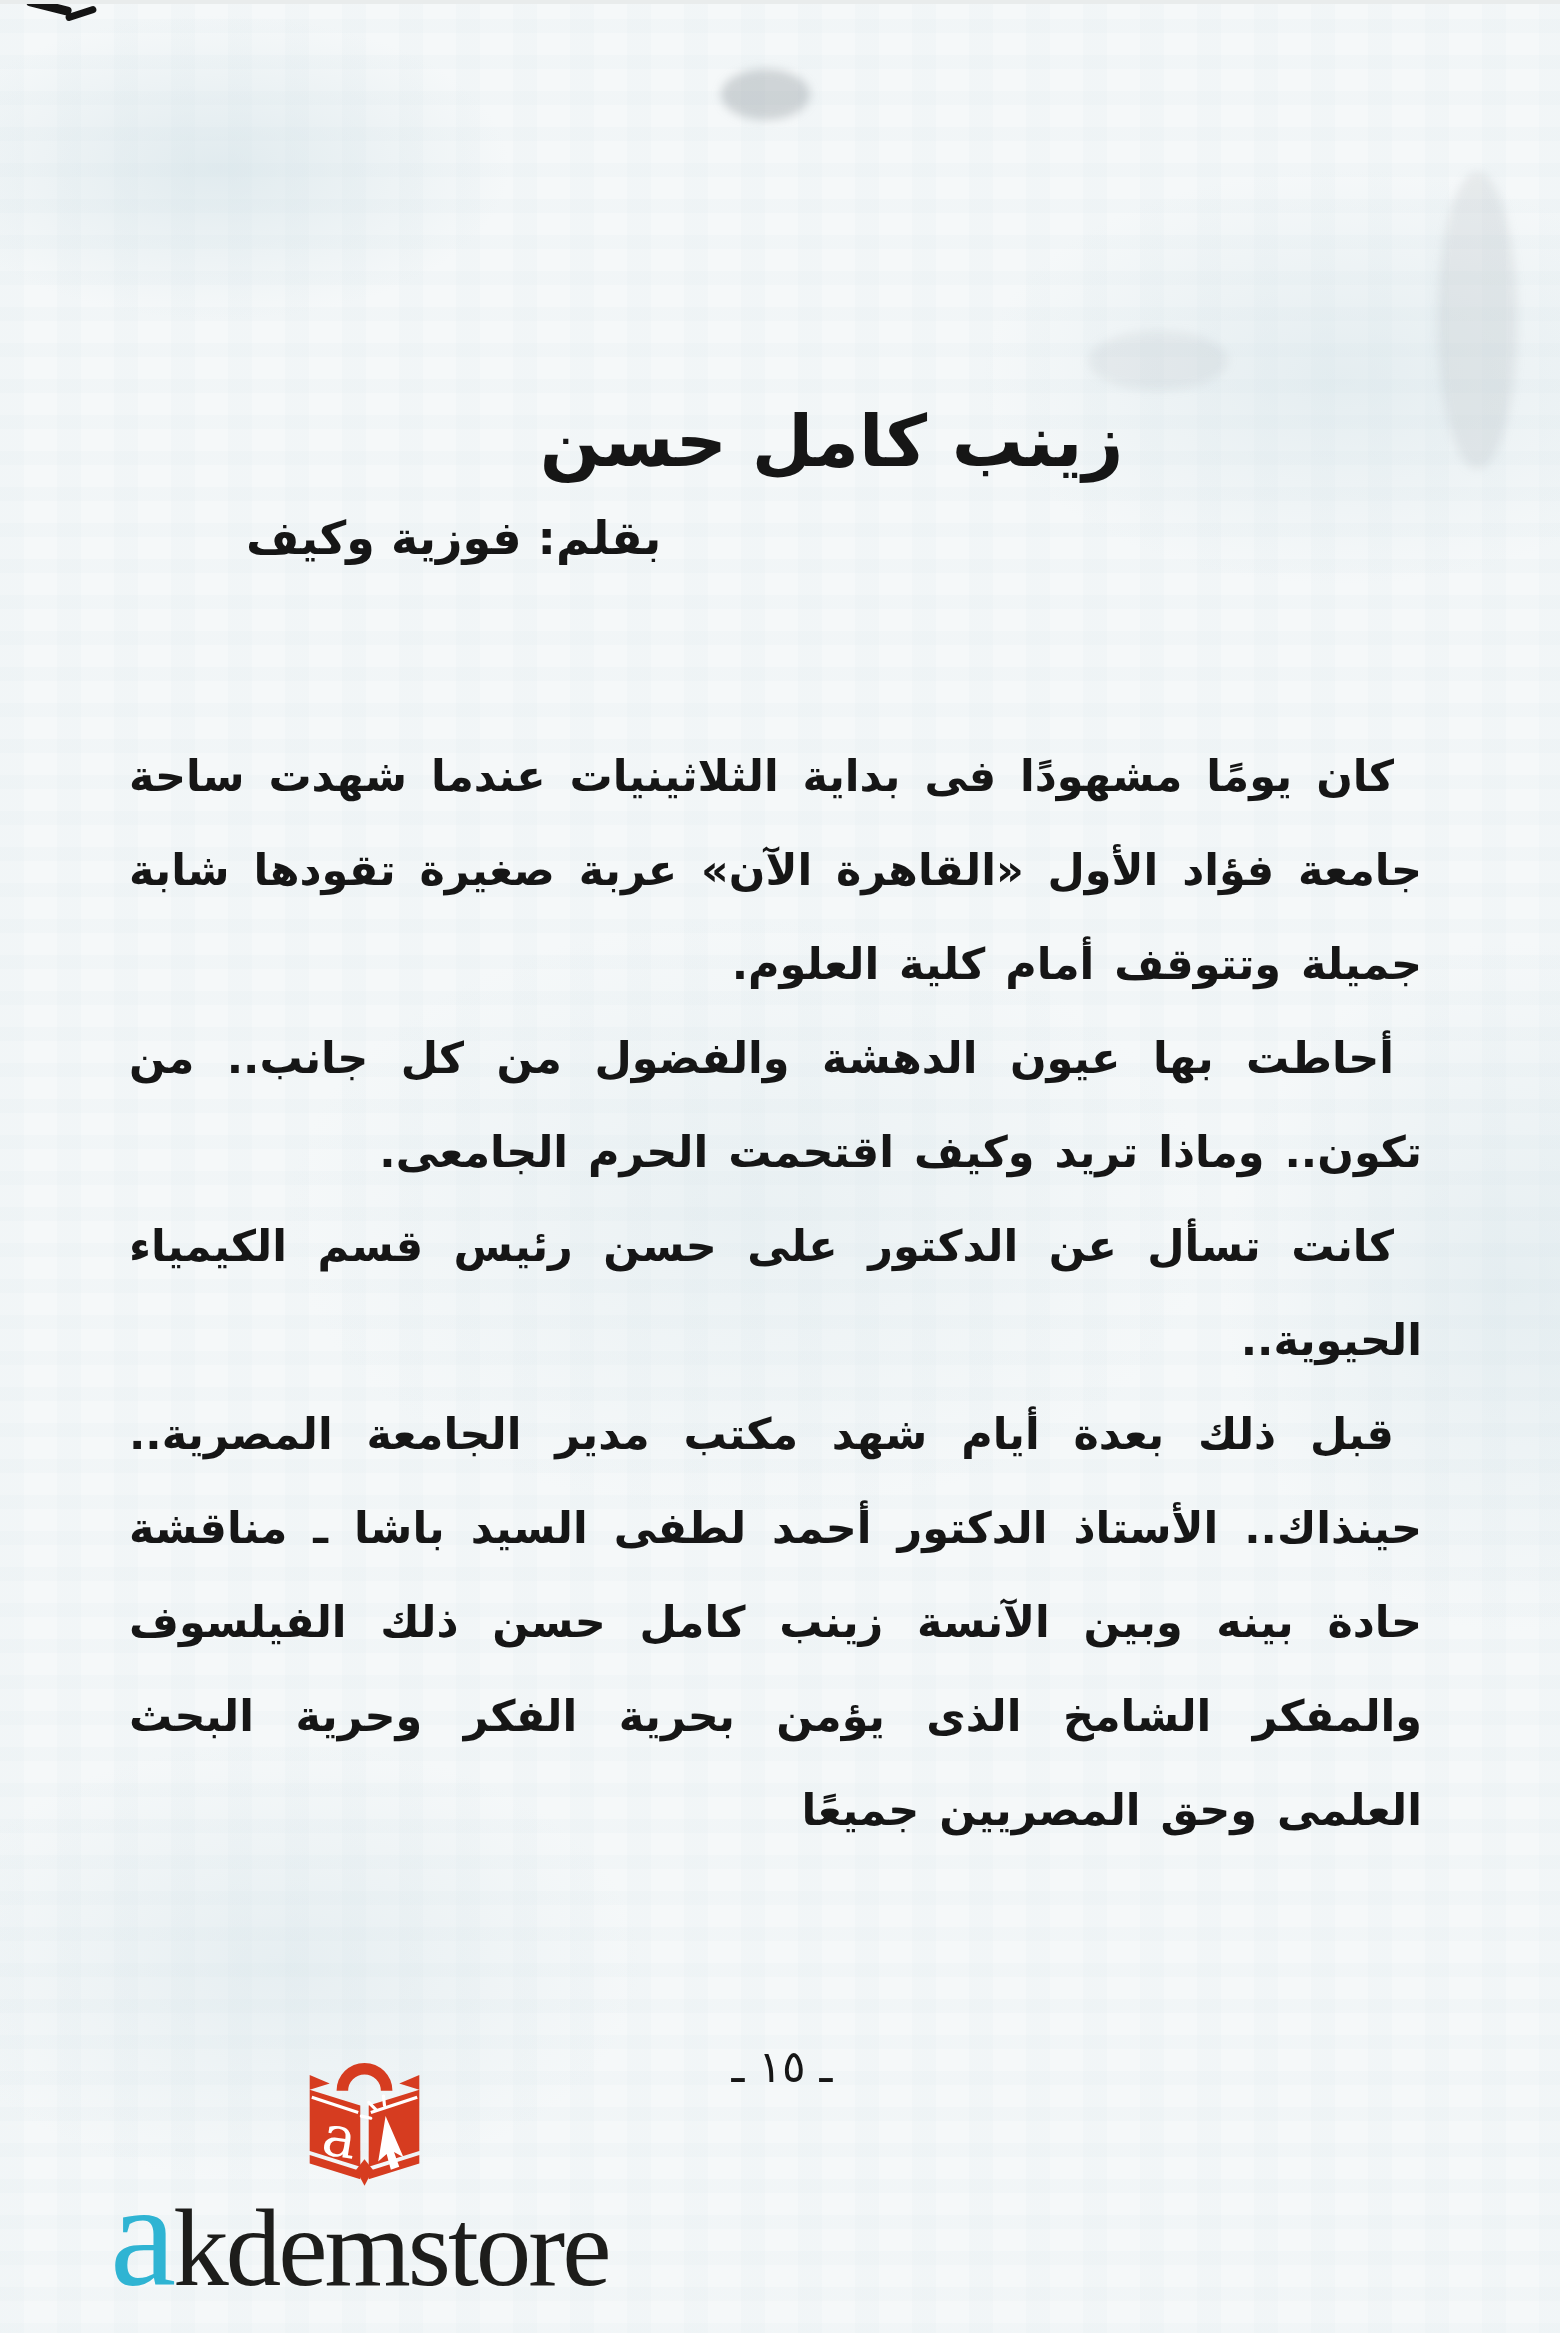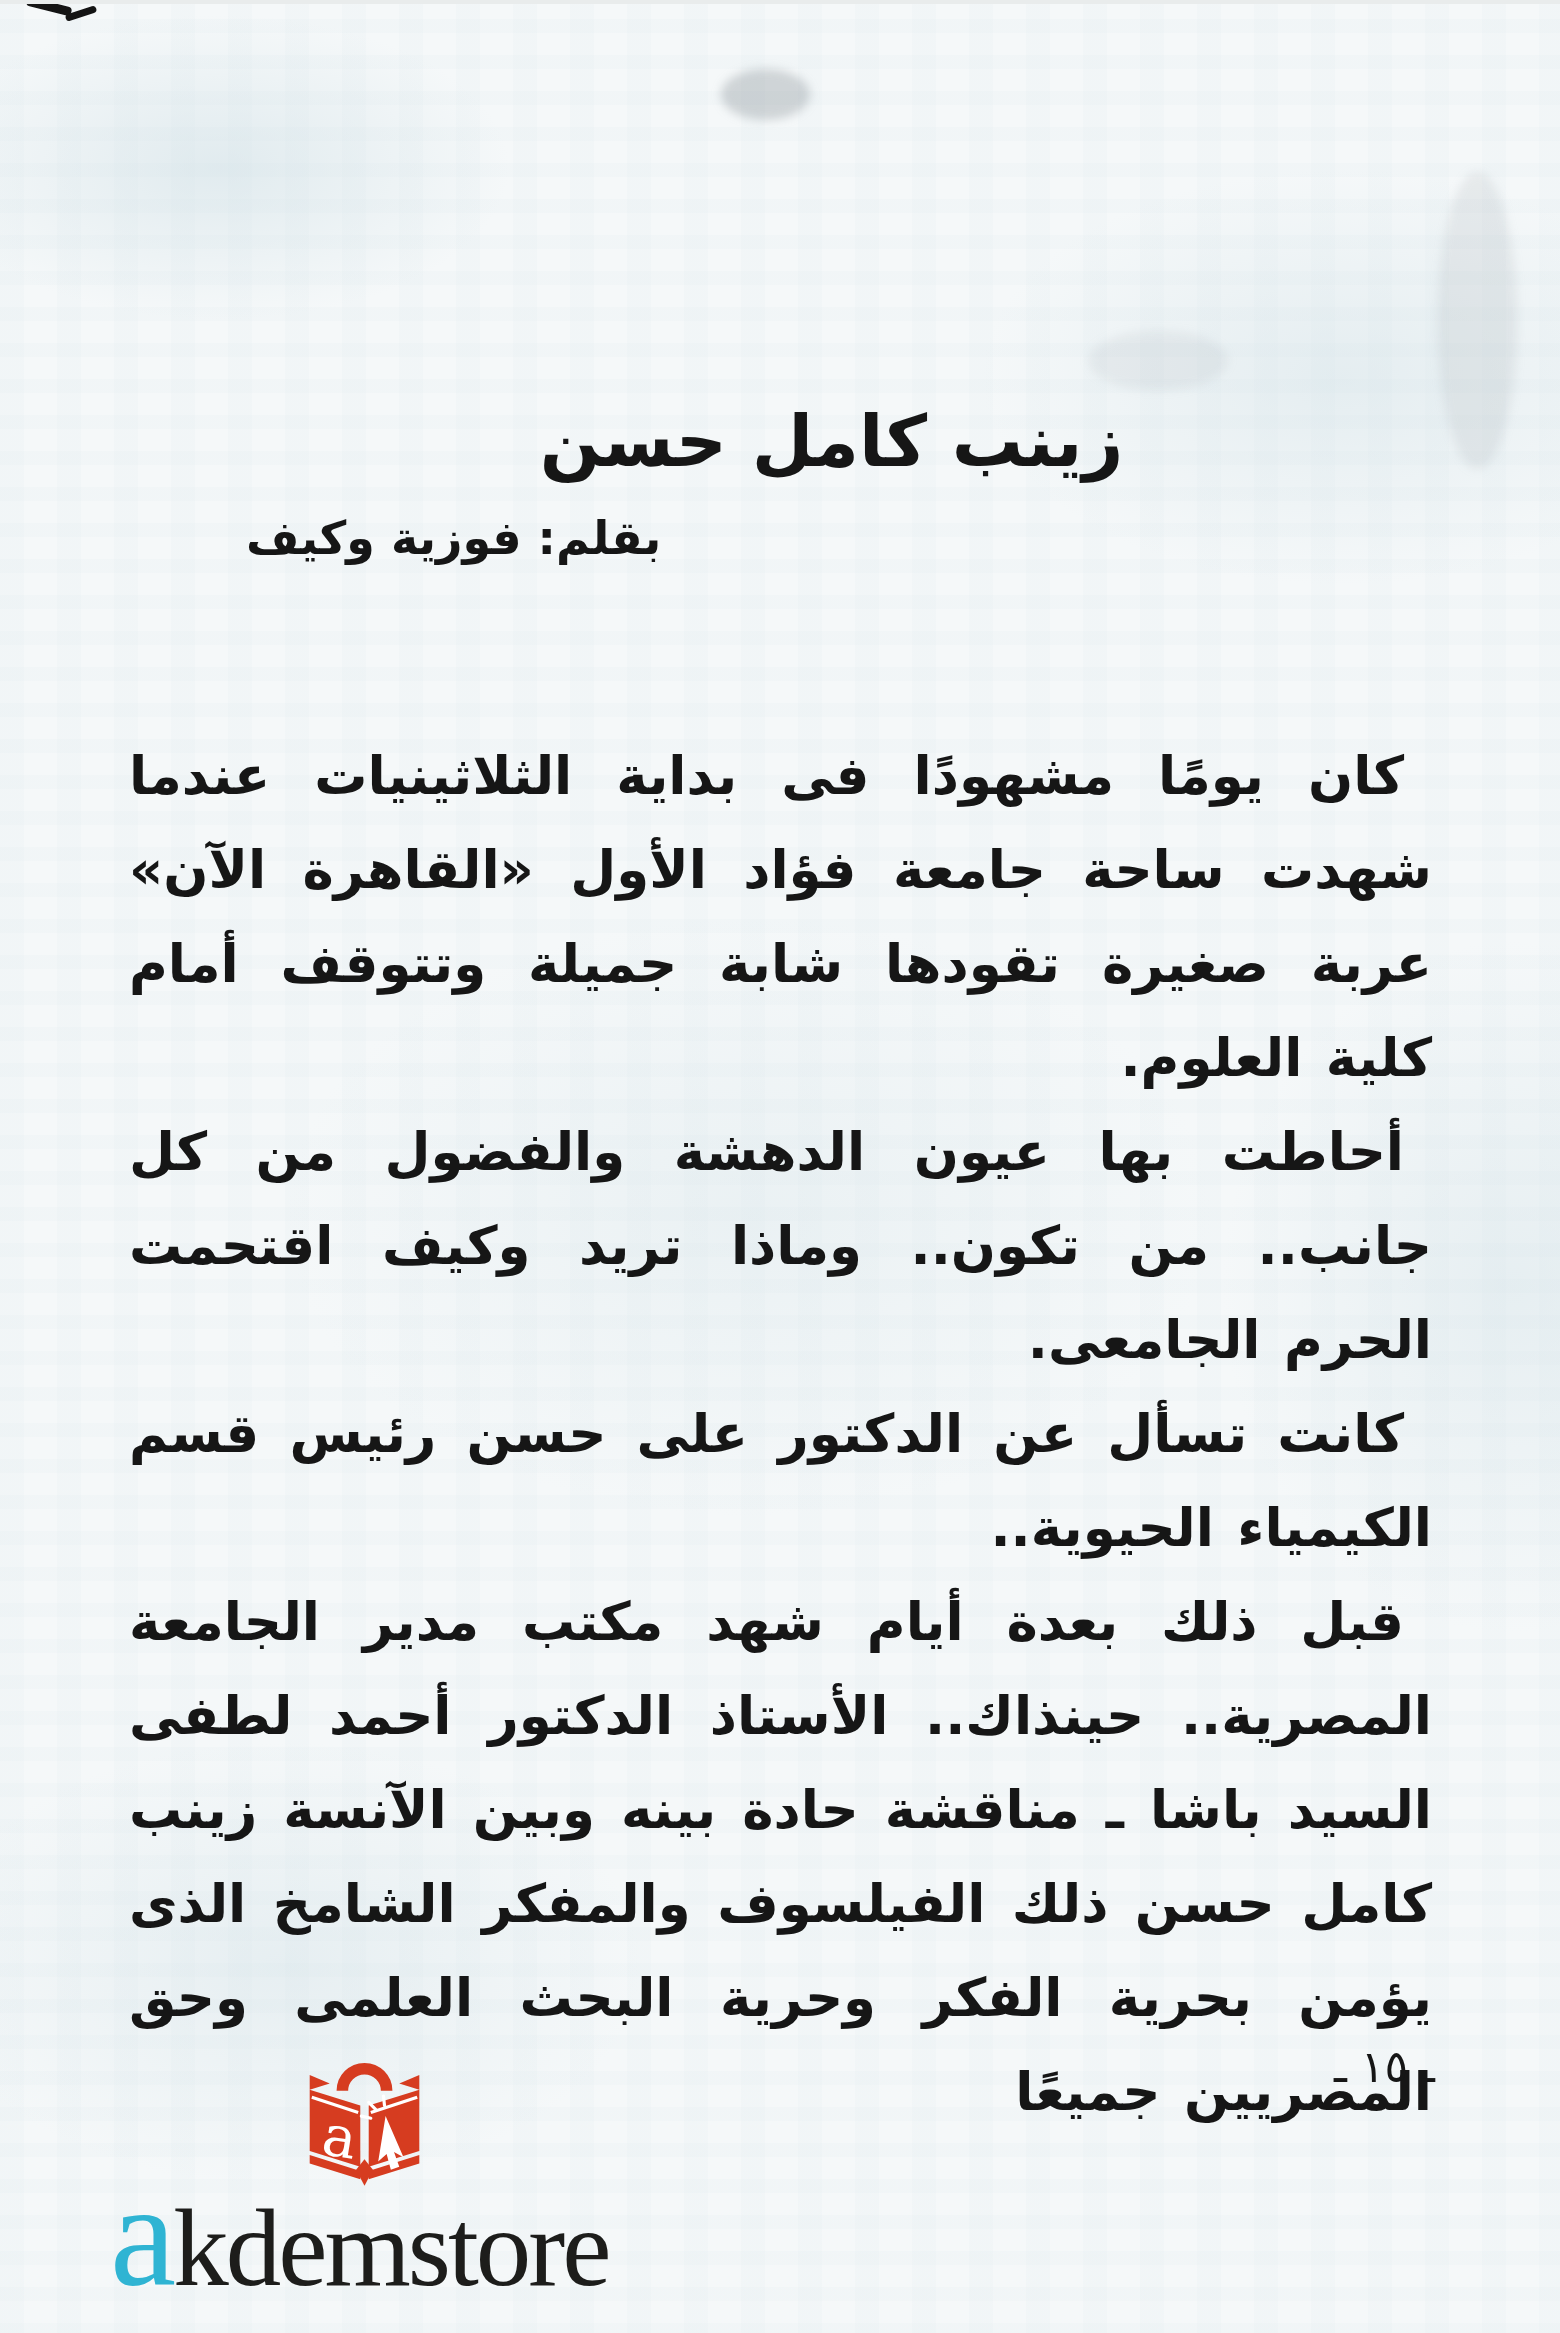--- a/index.html
+++ b/index.html
@@ -25,30 +25,30 @@
     text-align:center;
     font-size:71px; font-weight:bold; letter-spacing:3px;
     direction:rtl; white-space:nowrap;
   }
   .byline{
     position:absolute; left:246px; top:507px;
     font-size:46px; font-weight:bold;
     direction:rtl; white-space:nowrap;
   }
   .body-text{
-    position:absolute; left:129px; right:128px; top:725px;
+    position:absolute; left:129px; right:138px; top:725px;
     direction:rtl;
-    font-size:53px; font-weight:bold; line-height:94px;
+    font-size:43px; font-weight:bold; line-height:94px;
     text-align:justify;
     word-spacing:5px;
   }
   .body-text p{ margin:0; text-indent:28px; }
   .page-number{
     position:absolute; left:129px; right:125px; top:2037px;
-    font-size:44px; letter-spacing:6px;
+    text-align:center; font-size:44px; letter-spacing:6px;
     direction:rtl;
   }
   
   .speck{ position:absolute; background:#141414; border-radius:4px; }
   .speck.s1{ left:26px;  top:-2px; width:46px; height:9px; transform:rotate(14deg); }
   .speck.s2{ left:65px;  top:6px;  width:32px; height:7px; transform:rotate(-18deg); }
   .smudge{ position:absolute; border-radius:50%; filter:blur(5px); }
   .smudge.m1{ left:721px; top:65px;  width:89px;  height:51px;  background:rgba(120,130,135,.30); }
   .smudge.m2{ left:1438px; top:168px; width:79px;  height:297px; background:rgba(140,150,155,.14); }
   .smudge.m3{ left:1089px; top:327px; width:139px; height:59px;  background:rgba(150,160,165,.12); }

